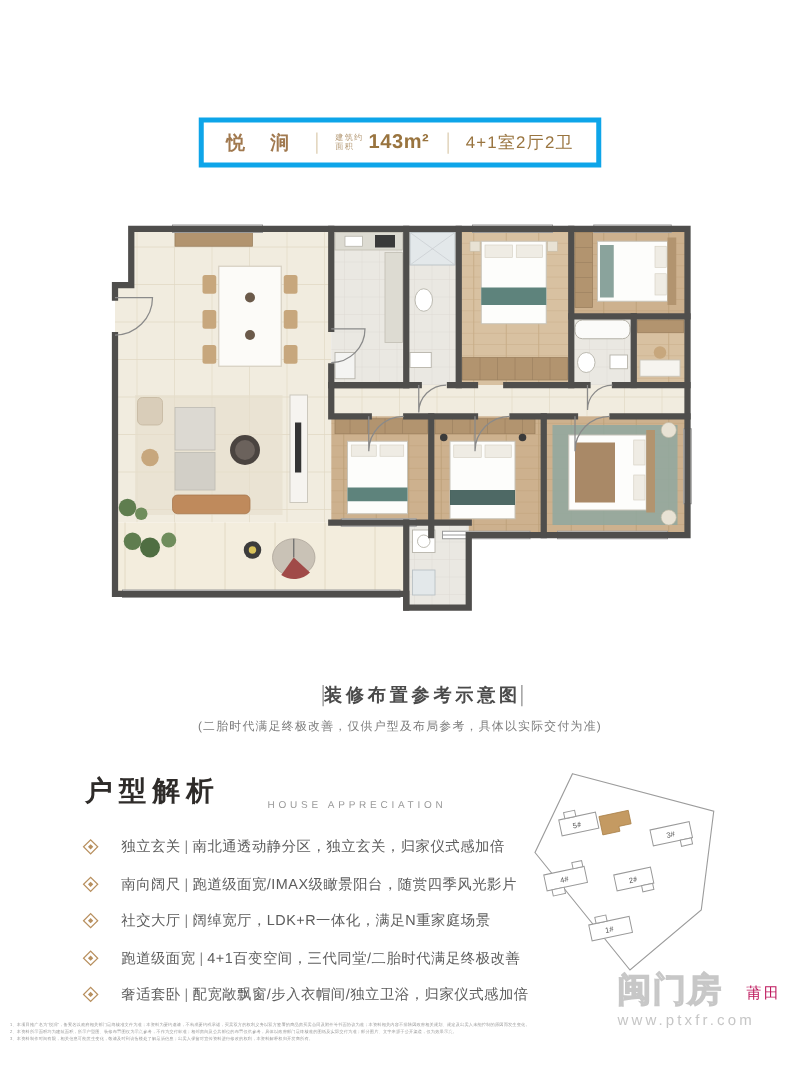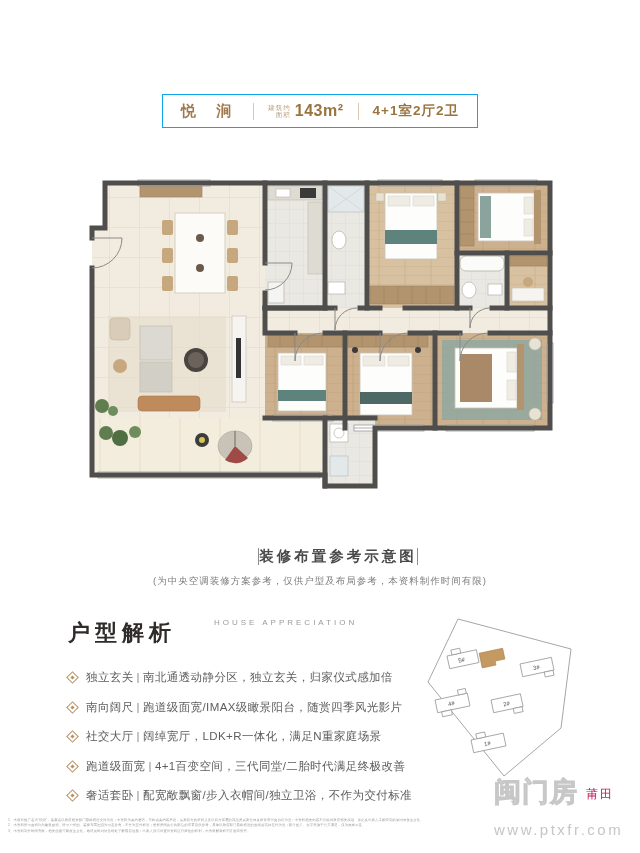--- a/index.html
+++ b/index.html
@@ -1,61 +1,61 @@
 <!DOCTYPE html>
 <html><head>
 <meta charset="utf-8">
 <style>
   html,body{margin:0;padding:0;background:#ffffff;}
   body{font-family:"Liberation Sans", sans-serif; -webkit-font-smoothing:antialiased;}
   .page{position:relative;width:640px;height:853px;background:#fff;overflow:hidden;}
 
   
   .header-wrap{position:absolute;left:0;right:0;top:94px;display:flex;justify-content:center;}
-  .header-box{display:flex;align-items:center;gap:14px;border:1px solid #0ea5e9;padding:4px 18px;height:24px;text-align:right;}
+  .header-box{display:flex;align-items:center;gap:14px;border:4px solid #0ea5e9;padding:4px 18px;height:24px;}
   .proj-name{font-size:15px;color:#a1794f;letter-spacing:8px;font-weight:bold;}
   .hd-div{width:1px;height:17px;background:#dcccae;}
   .area-group{display:flex;align-items:center;gap:4px;}
   .area-prefix{display:flex;flex-direction:column;justify-content:center;line-height:7px;}
   .area-prefix span{font-size:6.5px;color:#b59a76;letter-spacing:1px;}
   .area-value{font-size:16px;font-weight:bold;color:#99743f;letter-spacing:0.5px;}
-  .unit-layout{font-size:13.5px;color:#99743f;letter-spacing:1px;font-weight:bold;}
+  .unit-layout{font-size:13.5px;color:#99743f;letter-spacing:1px;font-weight:normal;}
 
   
   .plan{position:absolute;left:80px;top:168px;}
 
   
   .caption{position:absolute;left:0;right:0;top:547px;text-align:center;}
   .caption-title-row{display:flex;justify-content:center;align-items:center;padding-left:36px;}
   .cap-bar{width:1px;height:17px;background:#8d8d8d;}
   .caption-title{font-size:14.5px;color:#4a4a4a;letter-spacing:3px;font-weight:bold;}
   .caption-note{margin-top:9px;font-size:9.5px;color:#7d7d7d;letter-spacing:1px;}
 
   
   .analysis{position:absolute;left:68px;top:618px;width:370px;}
-  .analysis-title-row{display:flex;align-items:flex-start;gap:10px;}
+  .analysis-title-row{display:flex;align-items:flex-end;gap:10px;}
   .analysis-title{font-family:"Liberation Serif", serif;font-size:22px;font-weight:bold;color:#2e2b29;letter-spacing:5px;}
   .analysis-sub{font-size:8px;color:#9a9a9a;letter-spacing:3px;margin-left:28px;}
   .bullets{margin-top:22px;}
-  .bullet-row{display:flex;align-items:flex-start;gap:9px;margin-bottom:14.5px;}
+  .bullet-row{display:flex;align-items:flex-start;gap:20px;margin-bottom:14.5px;}
   .diamond{position:relative;width:7px;height:7px;border:1px solid #b8905f;transform:rotate(45deg);margin-top:3px;flex:0 0 auto;}
   .diamond::after{content:"";position:absolute;left:2px;top:2px;width:3px;height:3px;background:#b8905f;}
   .bullet-text{font-size:11.5px;color:#5d5d5d;letter-spacing:0.4px;white-space:nowrap;}
   .bullet-tag{color:#5d5d5d;}
   .bullet-sep{color:#8a8a8a;padding:0 3px;}
 
   
   .siteplan{position:absolute;left:425px;top:616px;}
 
   
   .watermark{position:absolute;left:494px;top:779px;width:146px;}
-  .wm-row{display:flex;align-items:flex-end;gap:8px;}
+  .wm-row{display:flex;align-items:flex-end;gap:19px;}
   .wm-logo{font-size:27px;font-weight:bold;color:rgba(255,255,255,0.05);-webkit-text-stroke:1px #c7c7c7;letter-spacing:1px;line-height:26px;}
   .wm-region{font-size:12px;color:#be185d;letter-spacing:2px;padding-bottom:2px;}
-  .wm-url{margin-top:16px;font-size:15px;color:#c6c6c6;letter-spacing:2.5px;}
+  .wm-url{margin-top:4px;font-size:12px;color:#c6c6c6;letter-spacing:2.5px;}
 
   
   .disclaimer{position:absolute;left:8px;top:818px;width:1500px;transform:scale(0.42);transform-origin:0 0;}
   .disclaimer p{margin:0 0 3px 0;font-size:8px;color:#9b9b9b;letter-spacing:0.3px;line-height:10px;}
 </style>
 </head>
 <body>
 
 <div class="page">
 
@@ -255,21 +255,21 @@
       <path d="M390,140 L390,160 A20,20 0 0 1 410,140"></path>
     </g>
   </svg>
 
   <div class="caption">
     <div class="caption-title-row">
       <span class="cap-bar"></span>
       <span class="caption-title">装修布置参考示意图</span>
       <span class="cap-bar"></span>
     </div>
-    <div class="caption-note">(为中央空调装修方案参考，仅供户型及布局参考，本资料制作时间有限)</div>
+    <div class="caption-note">(二胎时代满足终极改善，仅供户型及布局参考，具体以实际交付为准)</div>
   </div>
 
   <div class="analysis">
     <div class="analysis-title-row">
       <span class="analysis-title">户型解析</span>
       <span class="analysis-sub">HOUSE APPRECIATION</span>
     </div>
     <div class="bullets">
       <div class="bullet-row">
         <span class="diamond"></span>
@@ -282,21 +282,21 @@
       <div class="bullet-row">
         <span class="diamond"></span>
         <span class="bullet-text"><span class="bullet-tag">社交大厅</span><span class="bullet-sep">|</span><span>阔绰宽厅，LDK+R一体化，满足N重家庭场景</span></span>
       </div>
       <div class="bullet-row">
         <span class="diamond"></span>
         <span class="bullet-text"><span class="bullet-tag">跑道级面宽</span><span class="bullet-sep">|</span><span>4+1百变空间，三代同堂/二胎时代满足终极改善</span></span>
       </div>
       <div class="bullet-row">
         <span class="diamond"></span>
-        <span class="bullet-text"><span class="bullet-tag">奢适套卧</span><span class="bullet-sep">|</span><span>配宽敞飘窗/步入衣帽间/独立卫浴，不作为交付标准</span></span>
+        <span class="bullet-text"><span class="bullet-tag">奢适套卧</span><span class="bullet-sep">|</span><span>配宽敞飘窗/步入衣帽间/独立卫浴，归家仪式感加倍</span></span>
       </div>
     </div>
   </div>
 
   <svg class="siteplan" width="152" height="166" viewBox="0 0 152 166">
     <polygon points="33,3 146,33 136,112 79,160 3,66" fill="#ffffff" stroke="#9c9c9c" stroke-width="0.9"></polygon>
 
     <g transform="translate(22,40) rotate(-12)">
       <rect x="0" y="0" width="30" height="13" fill="#ffffff" stroke="#9a9a9a" stroke-width="0.8"></rect>
       <rect x="5" y="-5" width="9" height="5" fill="#ffffff" stroke="#9a9a9a" stroke-width="0.8"></rect>

